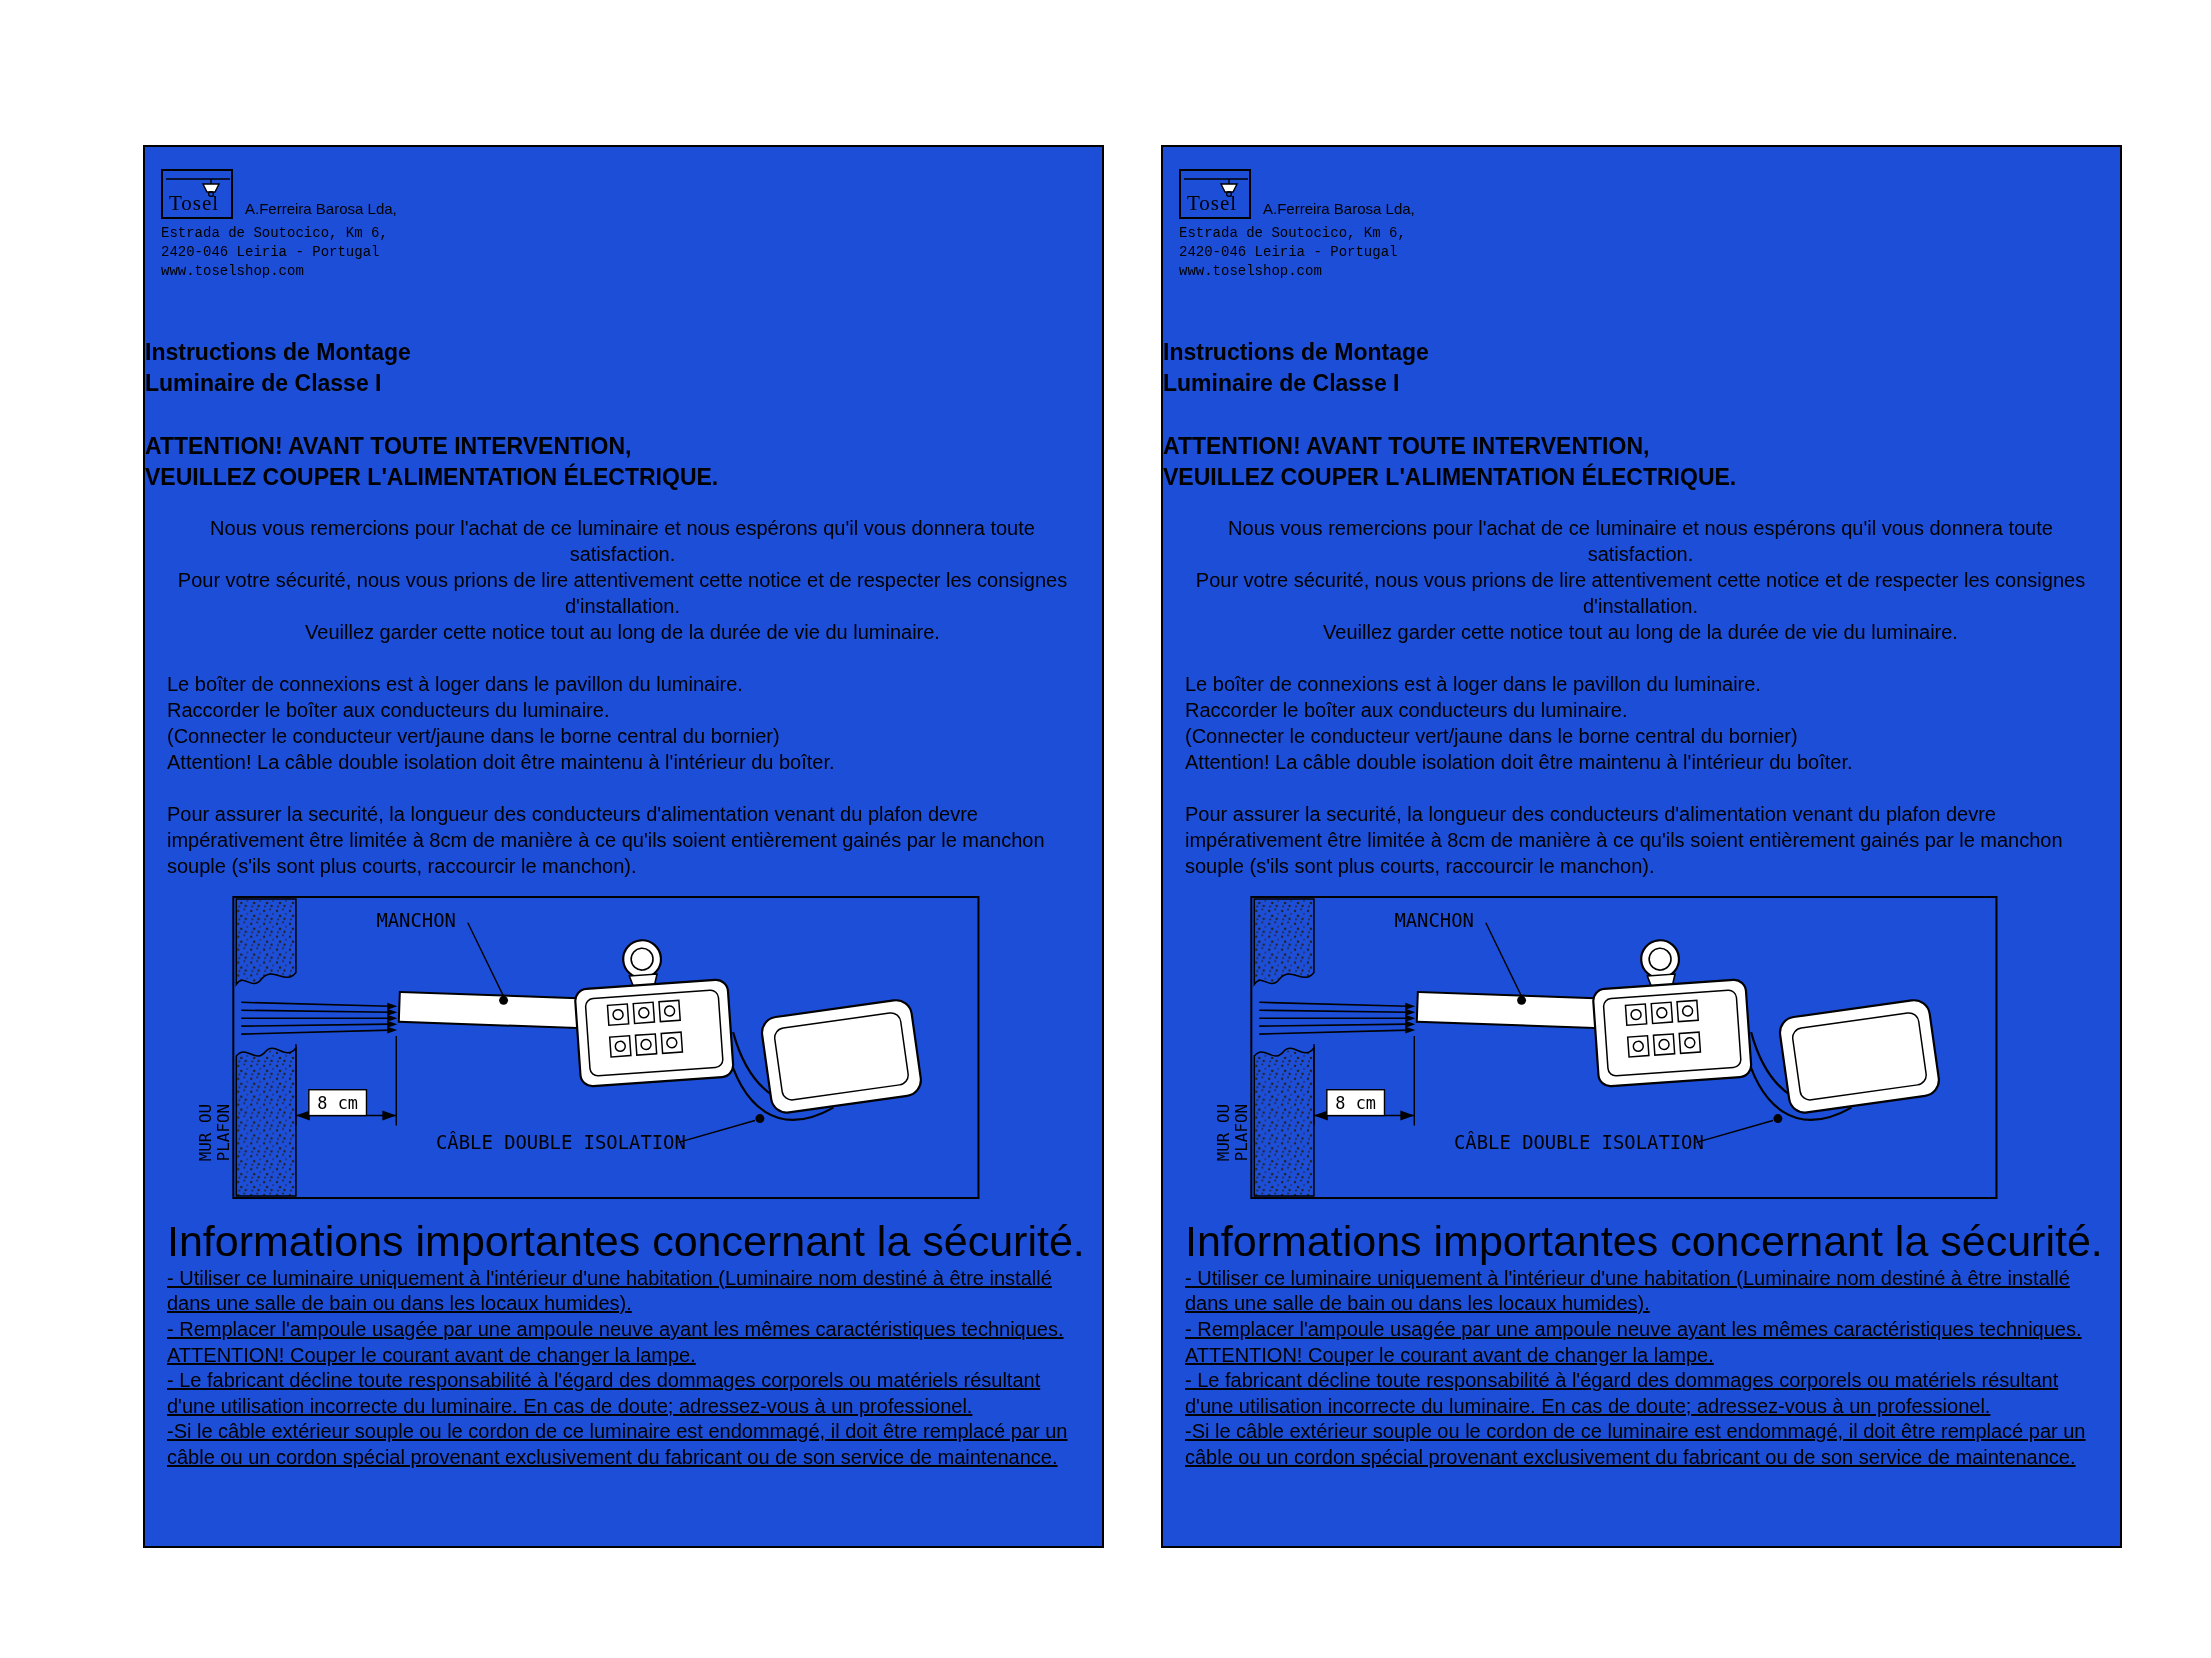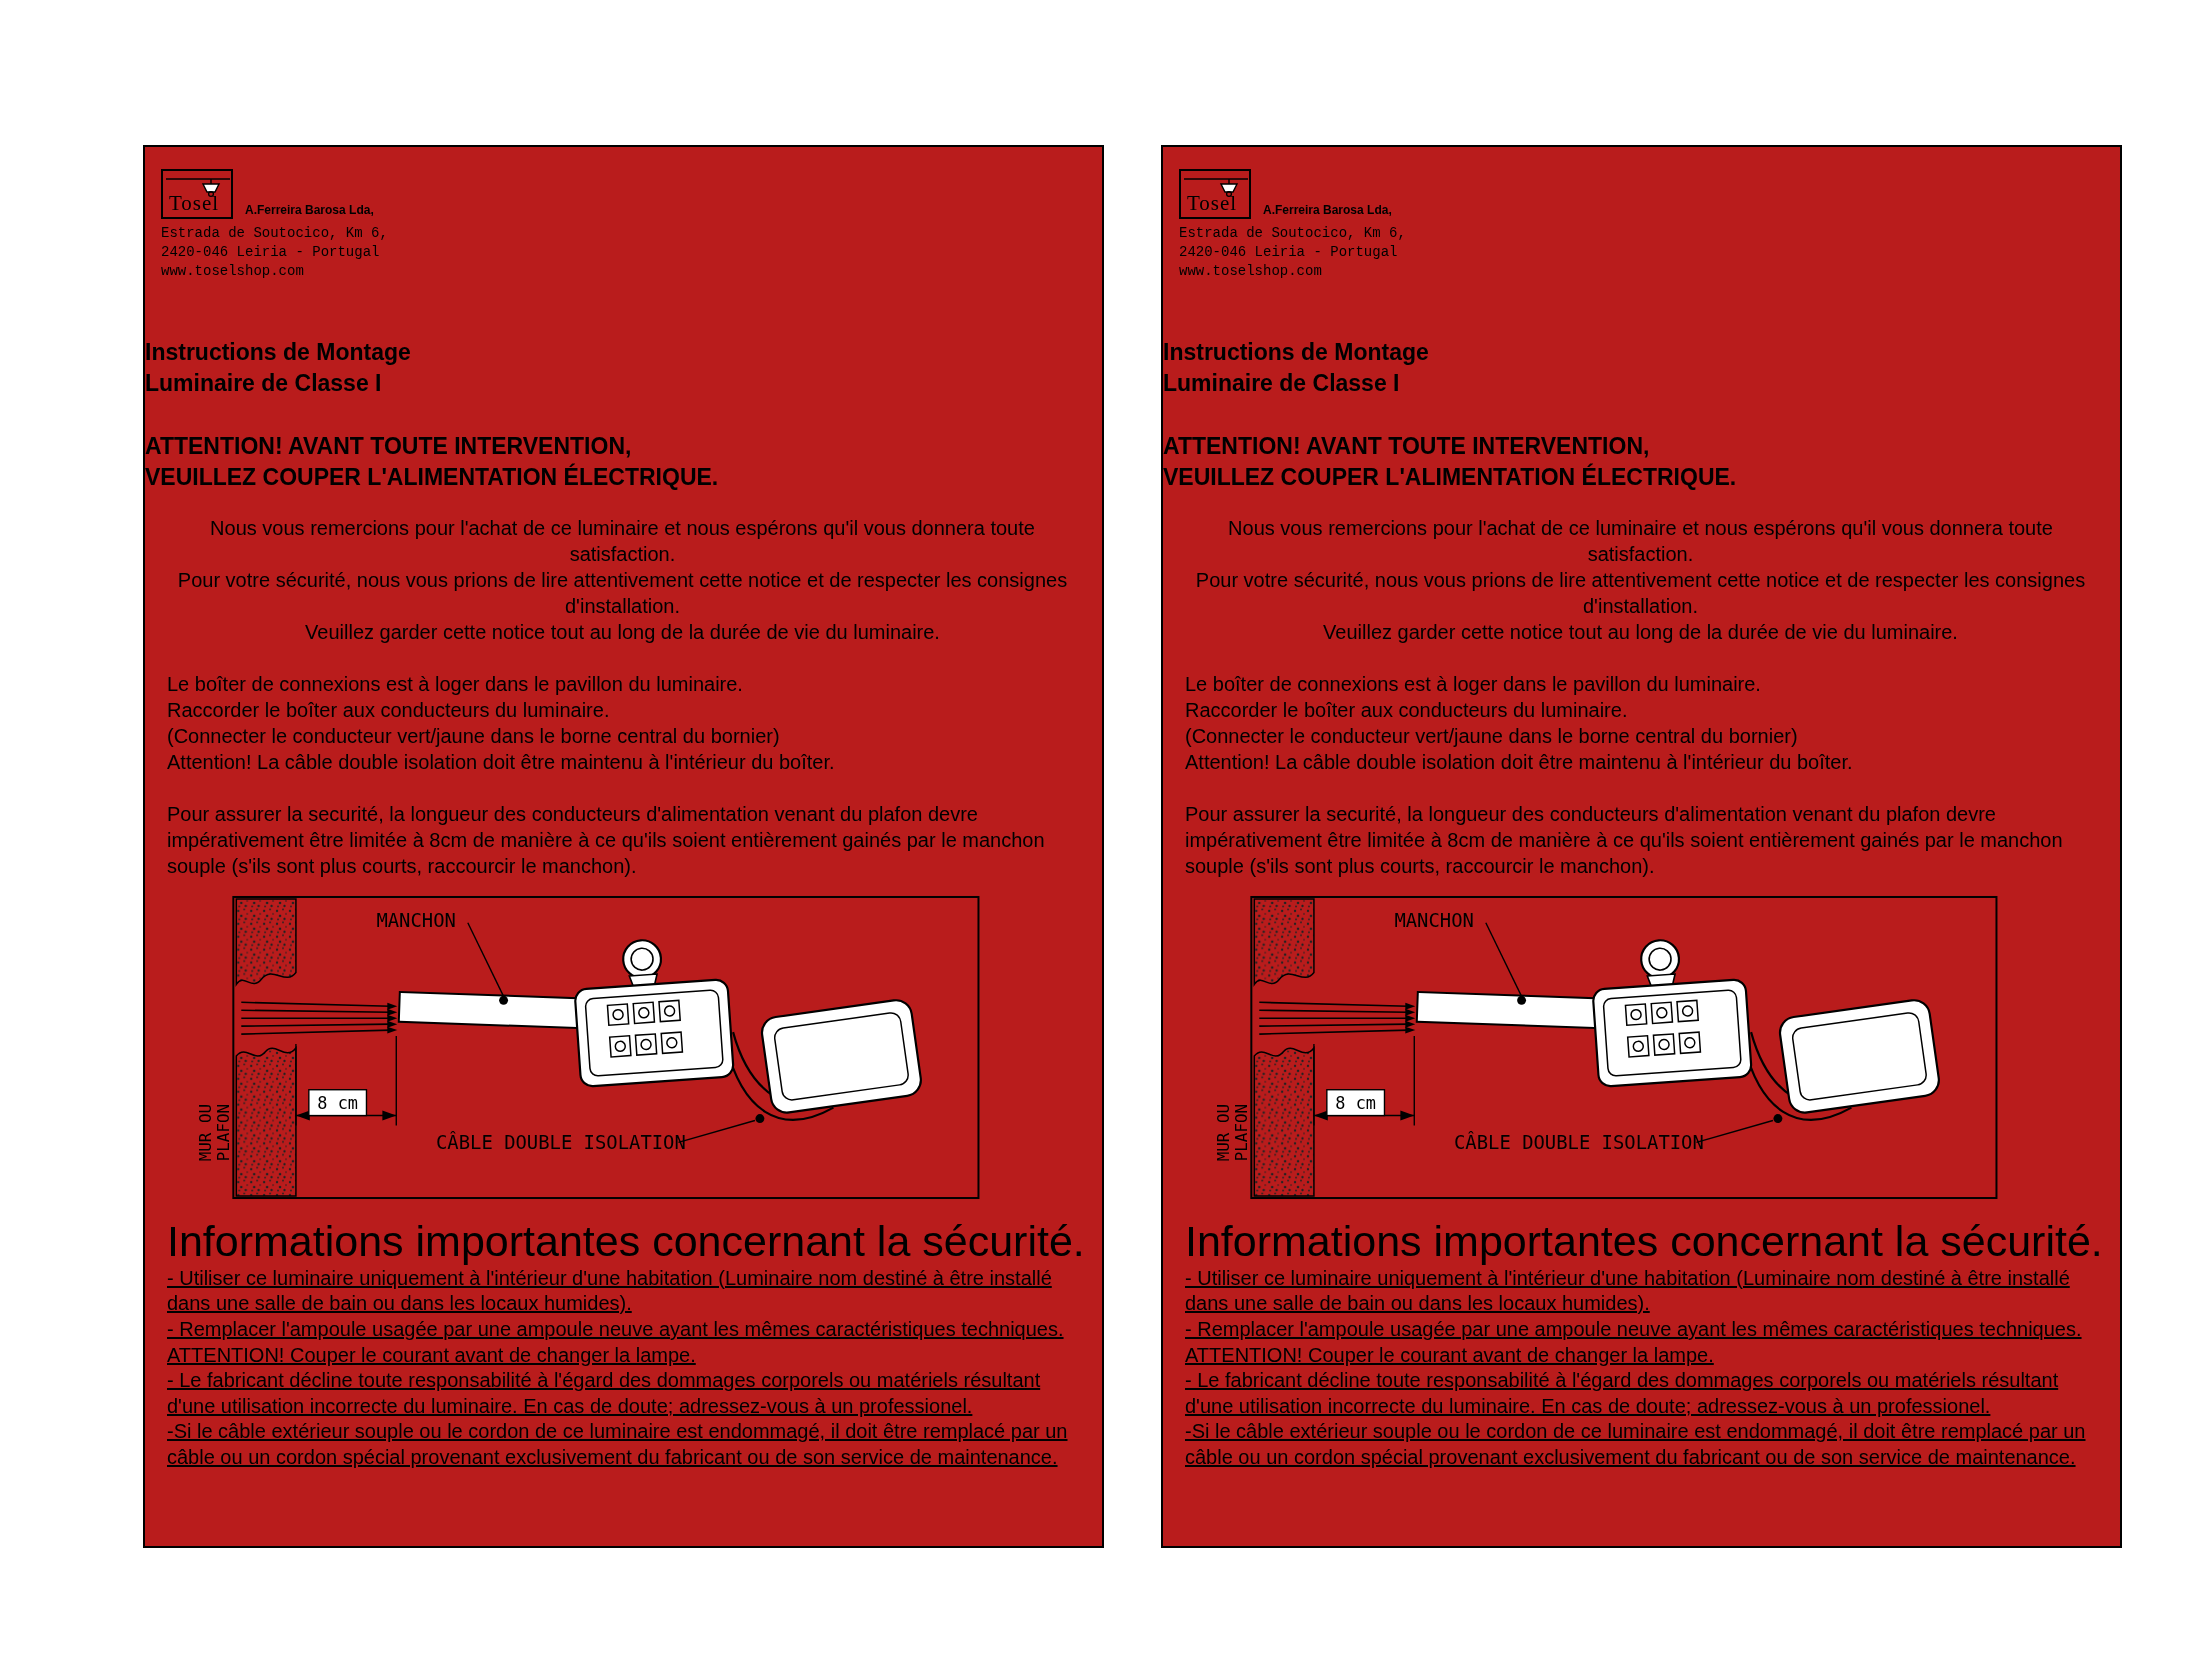--- a/index.html
+++ b/index.html
@@ -12,41 +12,41 @@
     overflow:hidden;
   }
   .page { position:absolute; inset:0; }
 
   .panel {
     position:absolute;
     top:145px;
     width:961px;
     height:1403px;
     border:2px solid #000;
-    background:#b91c1c;
+    background:#1d4ed8;
   }
   .panel[data-name$="left"]  { left:143px; }
   .panel[data-name$="right"] { left:1161px; }
 
   .sheet-header { padding:22px 0 0 16px; }
   .logo-row { display:flex; align-items:flex-end; gap:12px; }
   .logo-box {
     width:72px; height:50px;
     border:2px solid #000;
     position:relative;
     flex:0 0 auto;
   }
   .logo-lamp { position:absolute; top:1px; left:2px; width:66px; height:26px; }
   .logo-text {
     font-family:"Liberation Serif", serif;
     font-size:21px;
     position:absolute; left:6px; bottom:1px;
     letter-spacing:1px;
   }
-  .company-name { font-size:12px; padding-bottom:2px;font-weight:bold; }
+  .company-name { font-size:15px; padding-bottom:2px; }
   .address { font-size:14px; line-height:1.35; margin-top:5px;font-family:Liberation Mono, monospace; }
 
   .title {
     text-align:left; font-weight:bold;
     font-size:23px; line-height:1.35;
     margin-top:56px;
   }
   .warning {
     text-align:left; font-weight:bold;
     font-size:23px; line-height:1.35;

